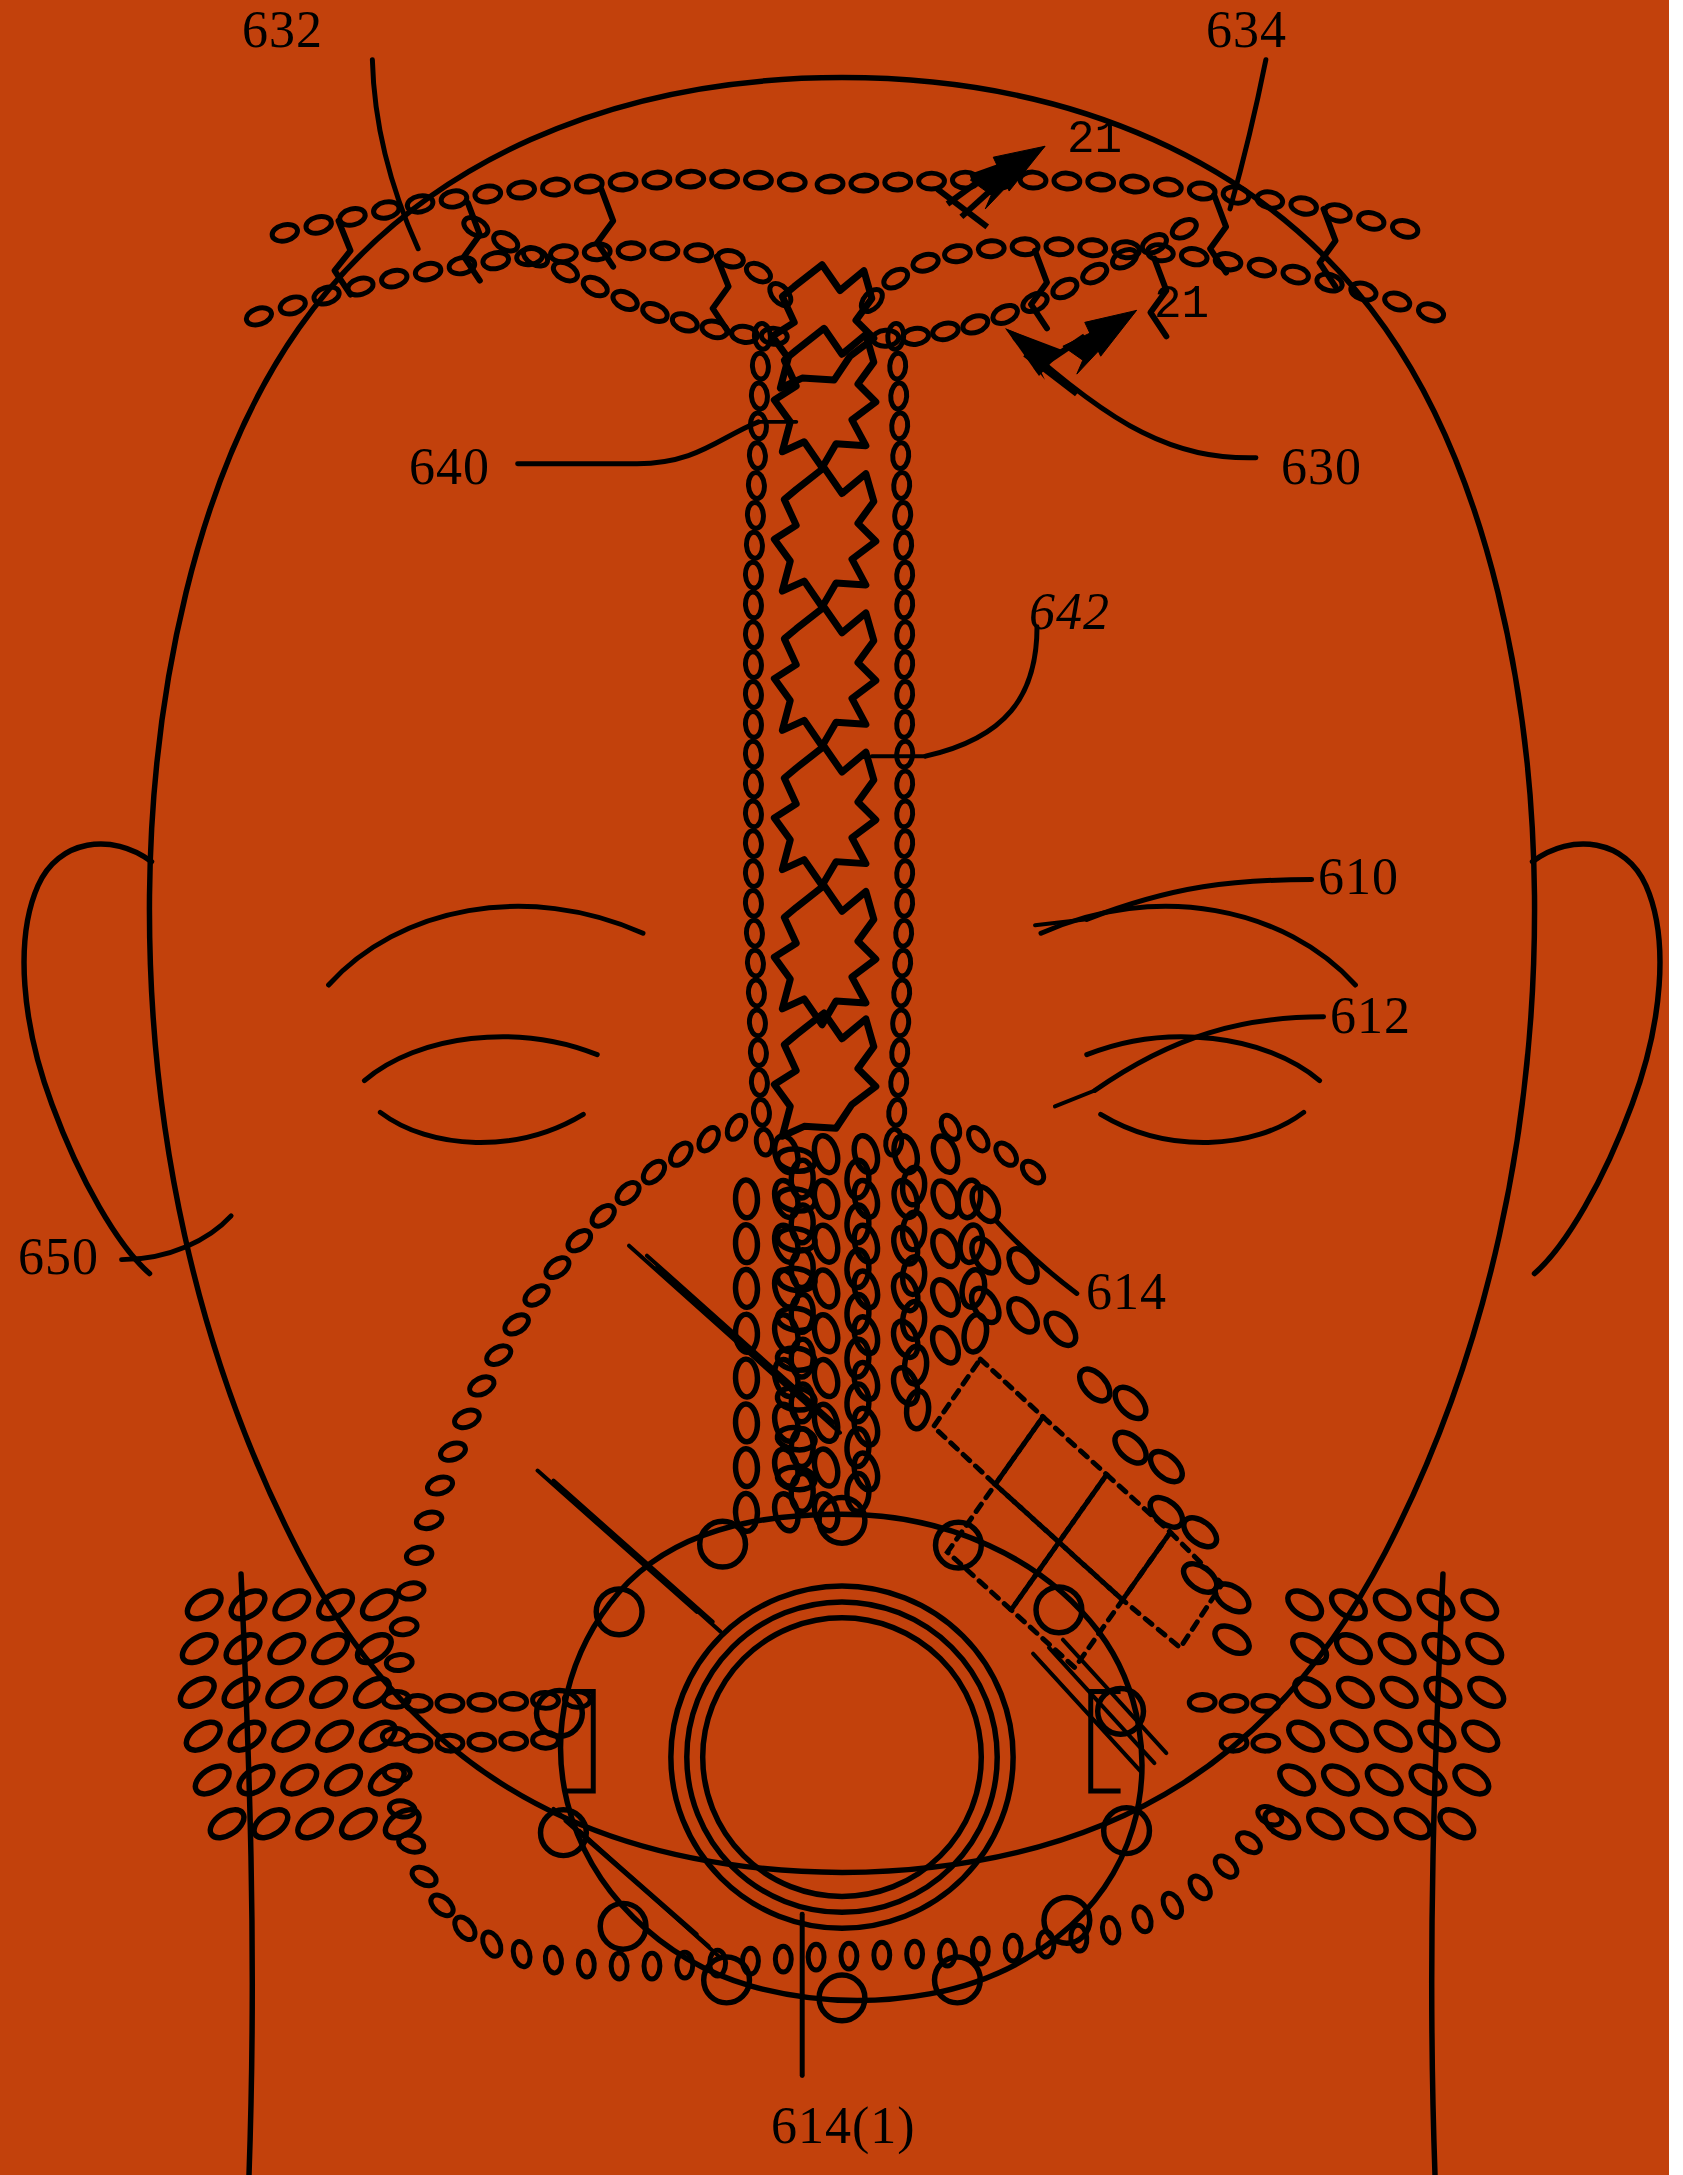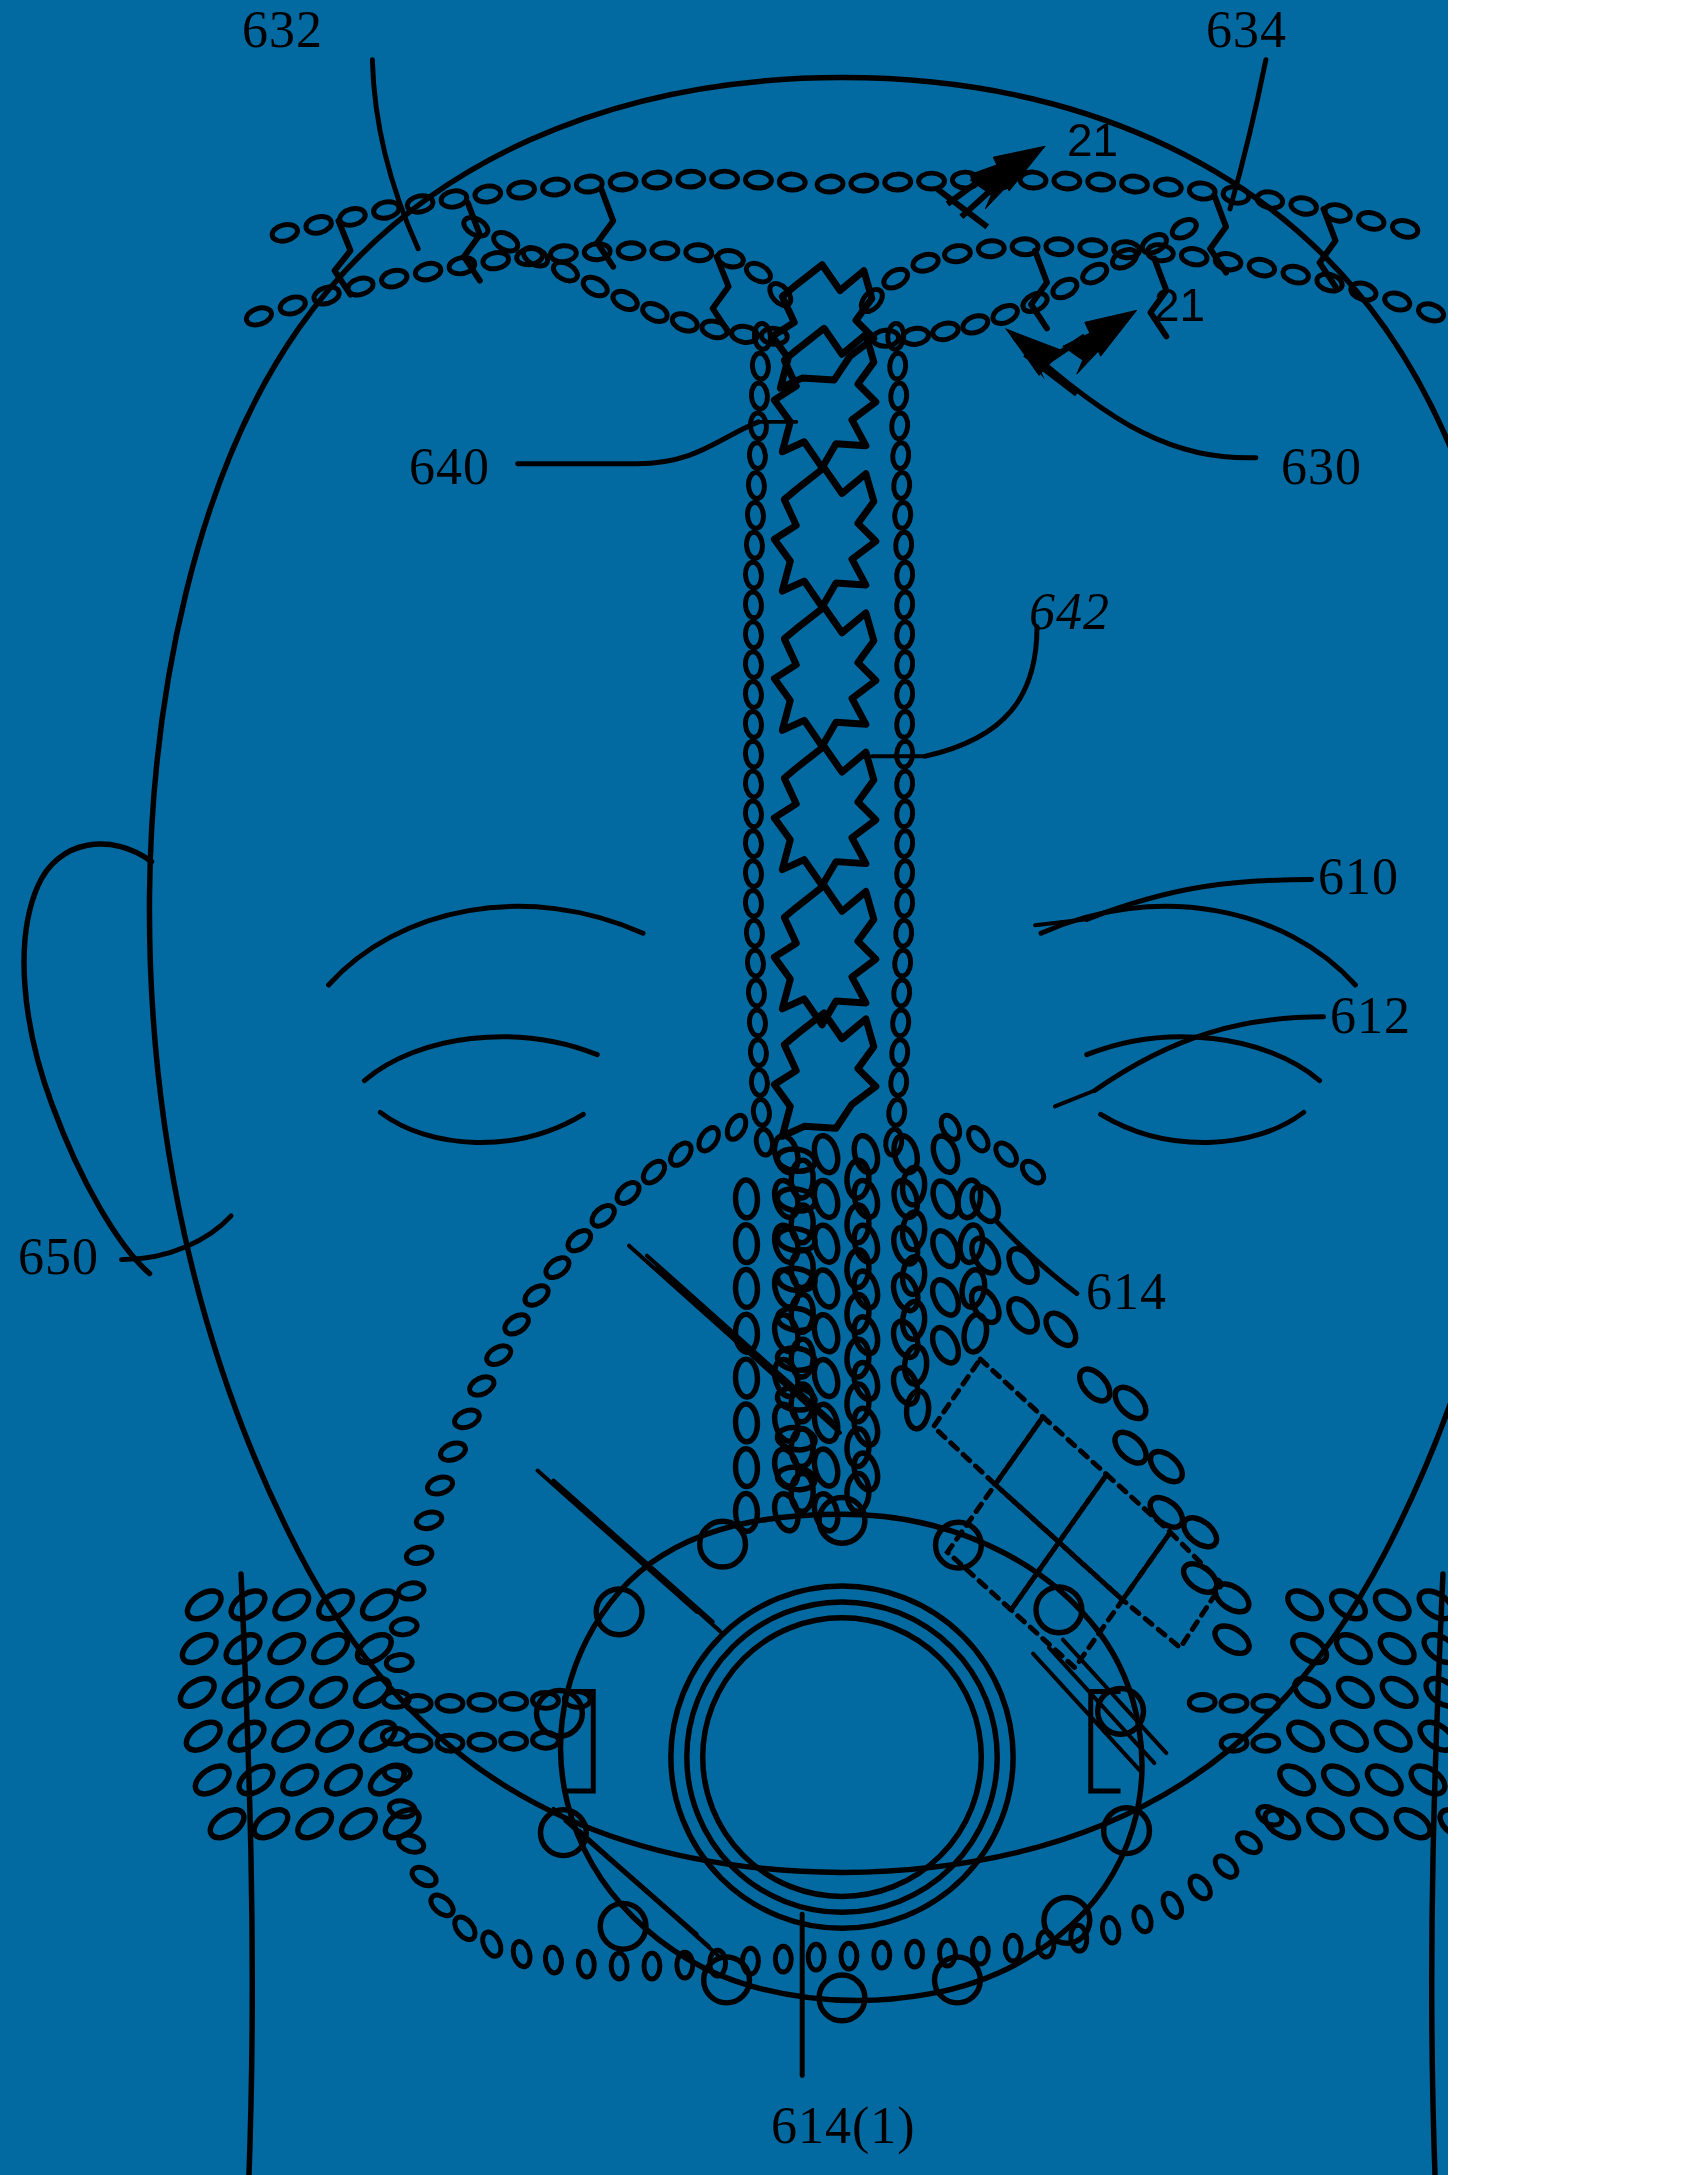--- a/index.html
+++ b/index.html
@@ -5,23 +5,23 @@
   html, body {
     margin: 0;
     padding: 0;
     background: #ffffff;
   }
   body {
     font-family: "Liberation Serif", "DejaVu Serif", serif;
   }
   #figure-root {
     position: relative;
-    width: 1448px;
+    width: 1669px;
     height: 2175px;
-    background: #0369a1;
+    background: #c2410c;
     overflow: hidden;
   }
   #figure-svg {
     position: absolute;
     left: 0;
     top: 0;
     width: 1684px;
     height: 2175px;
   }
   .ref-label {
@@ -29,21 +29,21 @@
     font-family: "Liberation Serif", "DejaVu Serif", serif;
     font-size: 52px;
     color: #000000;
     letter-spacing: 1px;
     white-space: nowrap;
     line-height: 1;
     user-select: none;
   }
   .sec-label {
     position: absolute;
-    font-family: Liberation Sans, sans-serif;
+    font-family: Liberation Mono, monospace;
     font-size: 46px;
     color: #000000;
     white-space: nowrap;
     line-height: 1;
     user-select: none;
   }
 </style>
 </head>
 <body>
 

